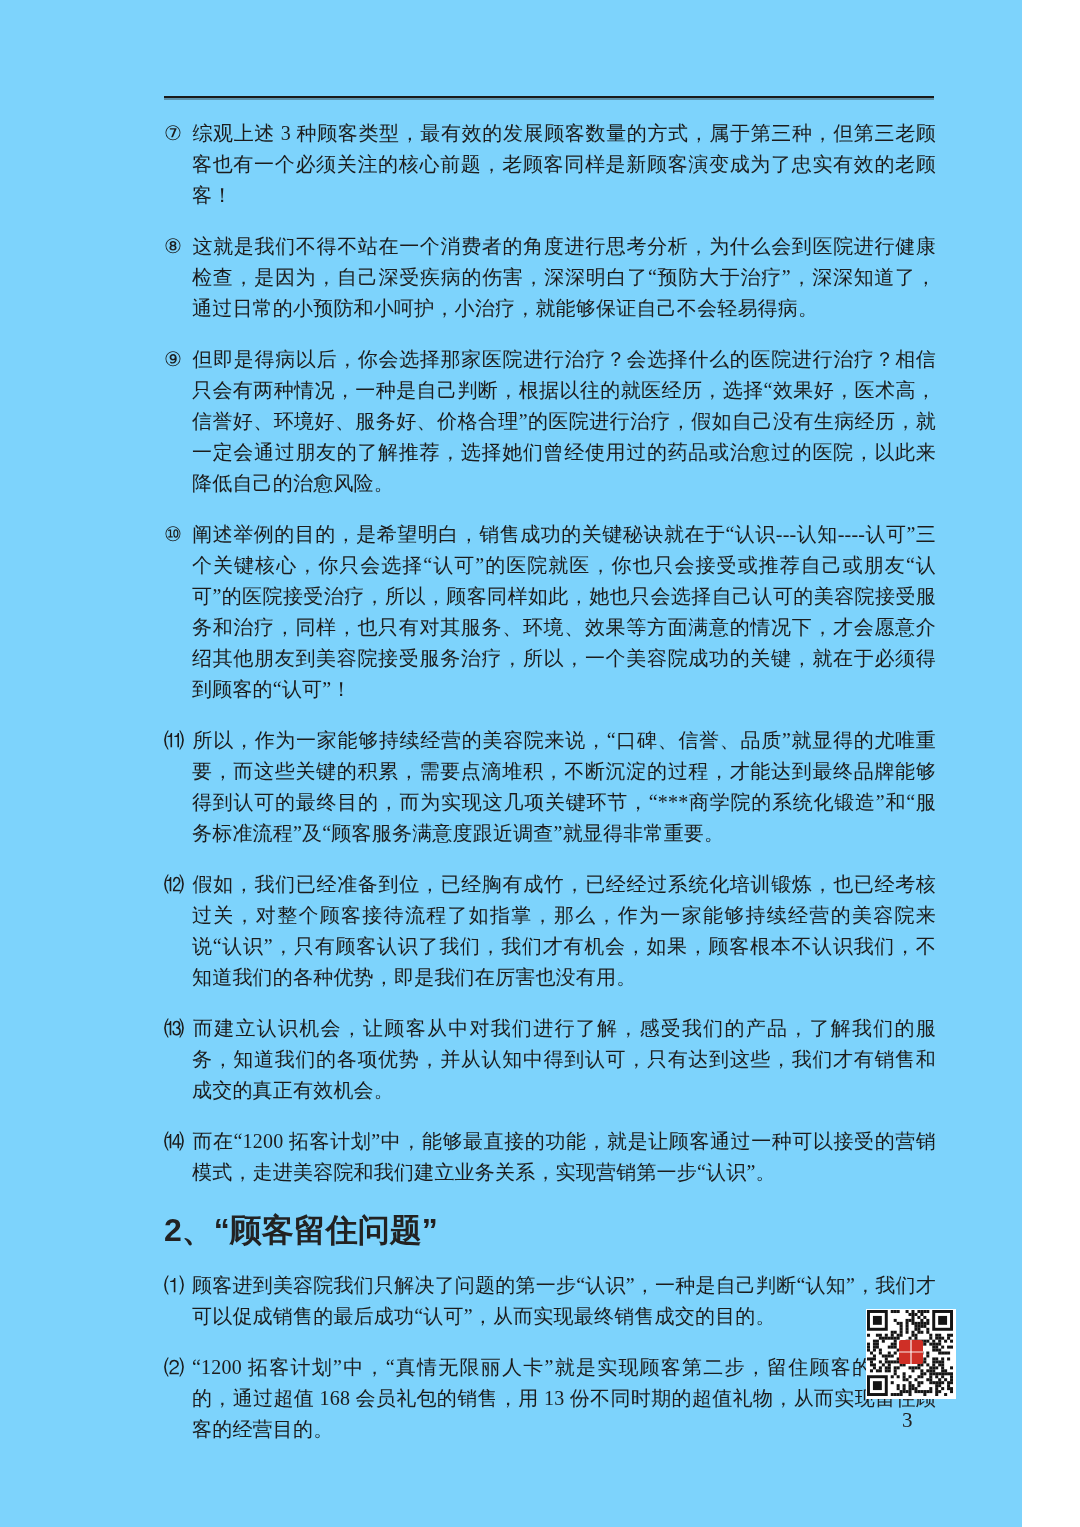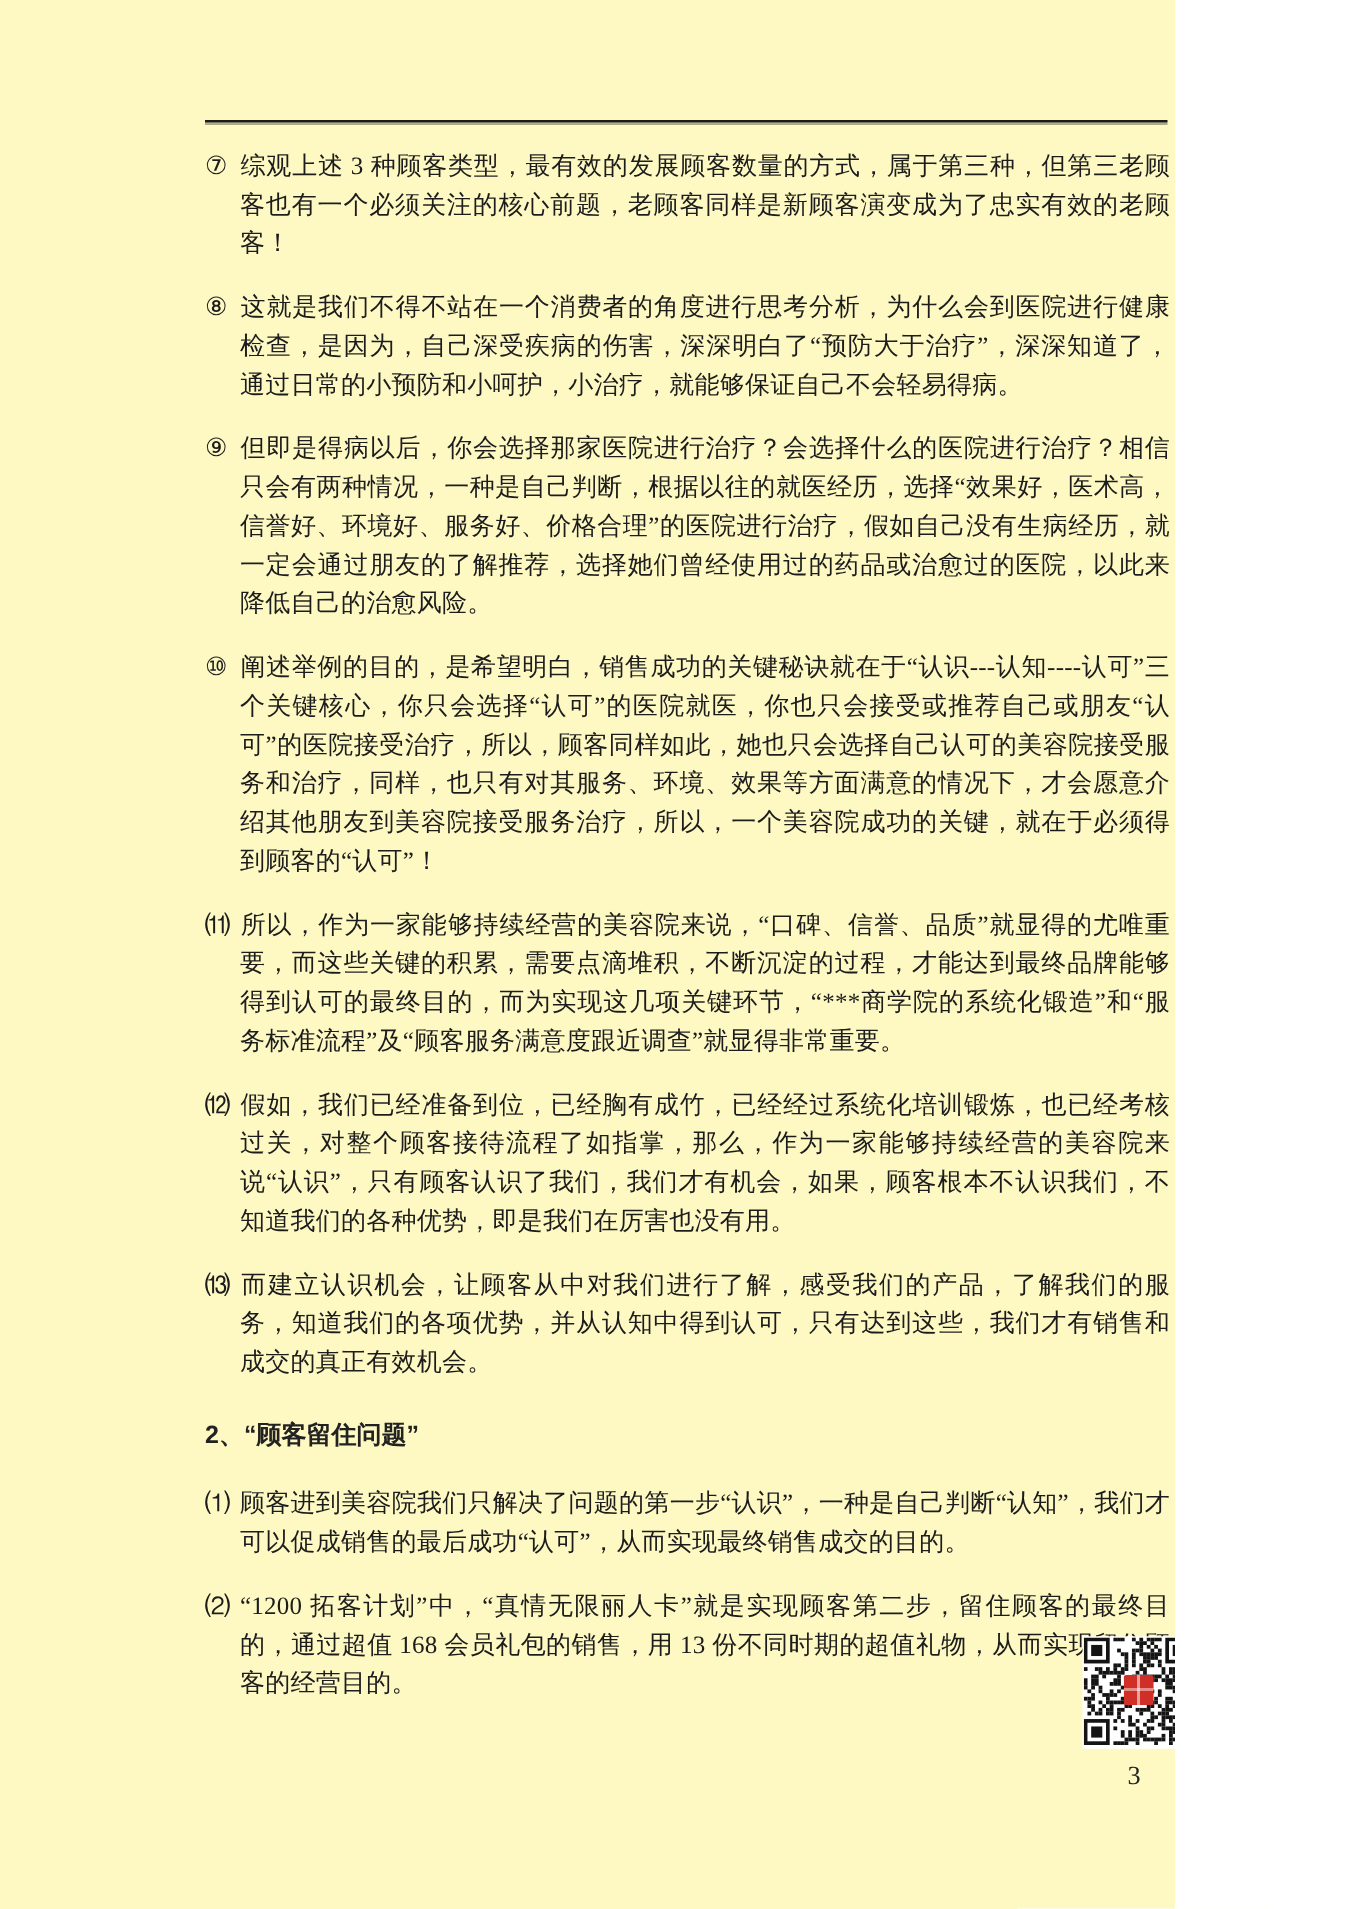--- a/index.html
+++ b/index.html
@@ -1,20 +1,20 @@
 <!DOCTYPE html>
 <html><head>
 <meta charset="utf-8">
 <style>
   html, body { margin: 0; padding: 0; background: #ffffff; }
   .page {
     position: relative;
-    width: 940px;
+    width: 1022px;
     height: 1527px;
-    background: #fef9c3;
+    background: #7dd3fc;
     overflow: hidden;
     font-family: "Liberation Serif", "DejaVu Serif", serif;
     color: #1c1c1c;
     text-decoration: underline;
   }
   .rule {
     position: absolute;
     left: 164px;
     top: 96px;
     width: 770px;
@@ -38,21 +38,21 @@
     letter-spacing: 0.2px;
   }
   .para .marker {
     display: inline-block;
     width: 28px;
     text-indent: 0;
   }
   .heading {
     margin: 26px 0 24px 0;
     font-family: "Liberation Sans", "DejaVu Sans", sans-serif;
-    font-size: 20px;
+    font-size: 32px;
     font-weight: bold;
     color: #222222;
     line-height: 32px;
   }
   .qr {
     position: absolute;
     left: 866px;
     top: 1309px;
     width: 88px;
     height: 88px;
@@ -96,20 +96,21 @@
     <p class="para"><span class="marker">⑨</span><span>但即是得病以后，你会选择那家医院进行治疗？会选择什么的医院进行治疗？相信只会有两种情况，一种是自己判断，根据以往的就医经历，选择“效果好，医术高，信誉好、环境好、服务好、价格合理”的医院进行治疗，假如自己没有生病经历，就一定会通过朋友的了解推荐，选择她们曾经使用过的药品或治愈过的医院，以此来降低自己的治愈风险。</span></p>
 
     <p class="para"><span class="marker">⑩</span><span>阐述举例的目的，是希望明白，销售成功的关键秘诀就在于“认识---认知----认可”三个关键核心，你只会选择“认可”的医院就医，你也只会接受或推荐自己或朋友“认可”的医院接受治疗，所以，顾客同样如此，她也只会选择自己认可的美容院接受服务和治疗，同样，也只有对其服务、环境、效果等方面满意的情况下，才会愿意介绍其他朋友到美容院接受服务治疗，所以，一个美容院成功的关键，就在于必须得到顾客的“认可”！</span></p>
 
     <p class="para"><span class="marker">⑾</span><span>所以，作为一家能够持续经营的美容院来说，“口碑、信誉、品质”就显得的尤唯重要，而这些关键的积累，需要点滴堆积，不断沉淀的过程，才能达到最终品牌能够得到认可的最终目的，而为实现这几项关键环节，“***商学院的系统化锻造”和“服务标准流程”及“顾客服务满意度跟近调查”就显得非常重要。</span></p>
 
     <p class="para"><span class="marker">⑿</span><span>假如，我们已经准备到位，已经胸有成竹，已经经过系统化培训锻炼，也已经考核过关，对整个顾客接待流程了如指掌，那么，作为一家能够持续经营的美容院来说“认识”，只有顾客认识了我们，我们才有机会，如果，顾客根本不认识我们，不知道我们的各种优势，即是我们在厉害也没有用。</span></p>
 
     <p class="para"><span class="marker">⒀</span><span>而建立认识机会，让顾客从中对我们进行了解，感受我们的产品，了解我们的服务，知道我们的各项优势，并从认知中得到认可，只有达到这些，我们才有销售和成交的真正有效机会。</span></p>
 
+    <p class="para"><span class="marker">⒁</span><span>而在“1200 拓客计划”中，能够最直接的功能，就是让顾客通过一种可以接受的营销模式，走进美容院和我们建立业务关系，实现营销第一步“认识”。</span></p>
 
     <h2 class="heading">2、“顾客留住问题”</h2>
 
     <p class="para"><span class="marker">⑴</span><span>顾客进到美容院我们只解决了问题的第一步“认识”，一种是自己判断“认知”，我们才可以促成销售的最后成功“认可”，从而实现最终销售成交的目的。</span></p>
 
     <p class="para"><span class="marker">⑵</span><span>“1200 拓客计划”中，“真情无限丽人卡”就是实现顾客第二步，留住顾客的最终目的，通过超值 168 会员礼包的销售，用 13 份不同时期的超值礼物，从而实现留住顾客的经营目的。</span></p>
 
   </div>
 
   <div class="qr">

